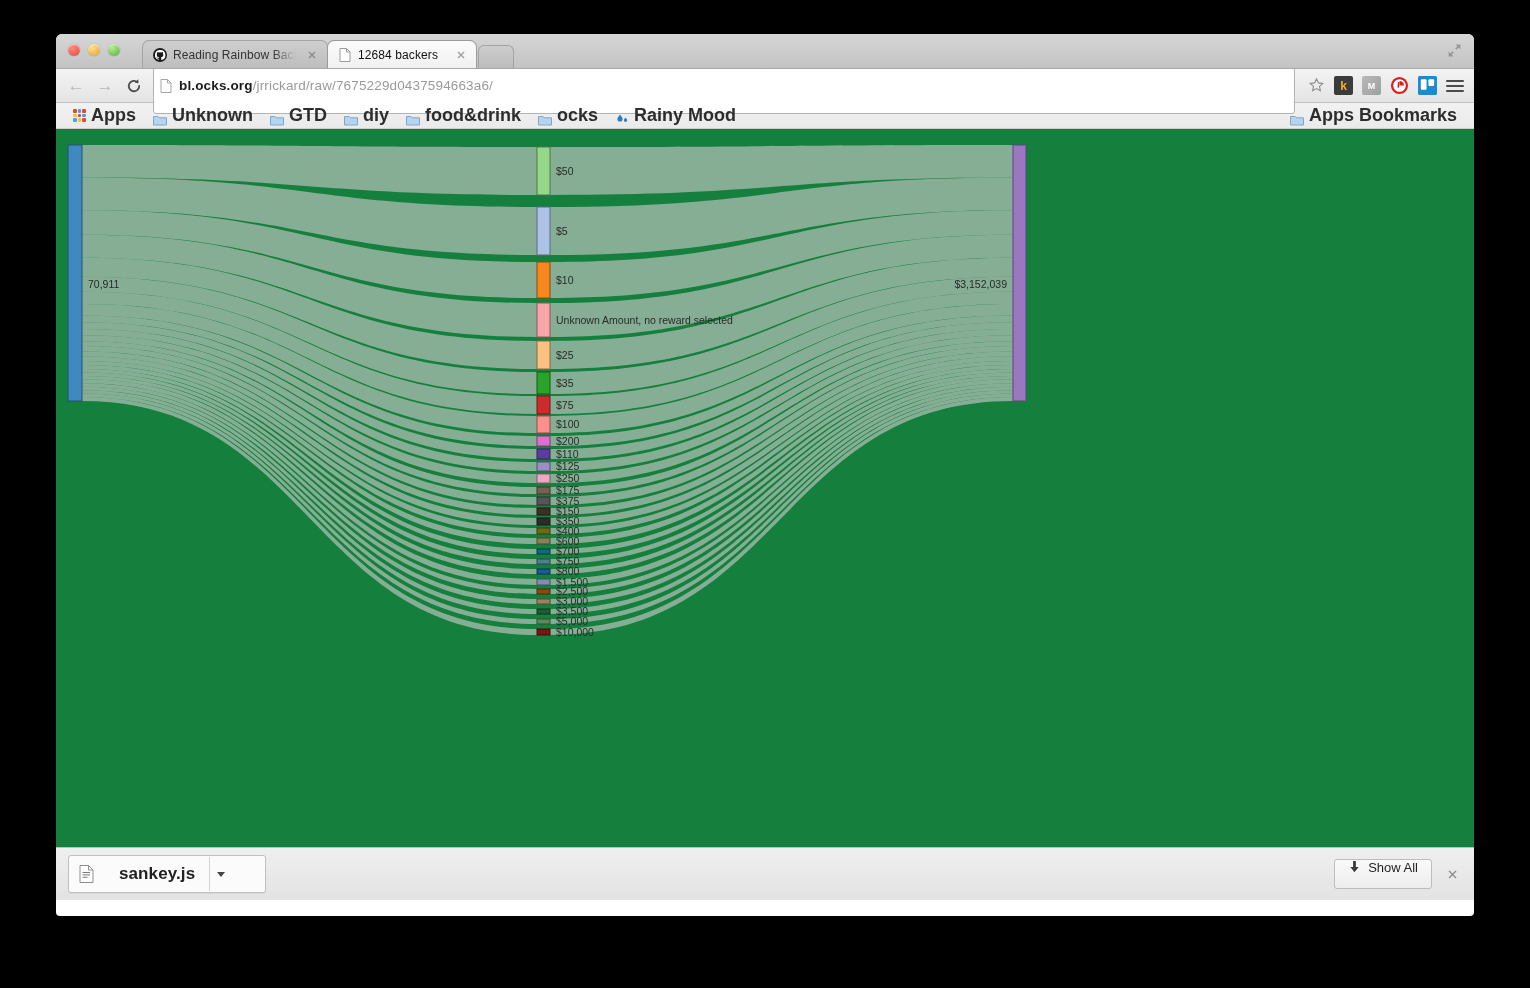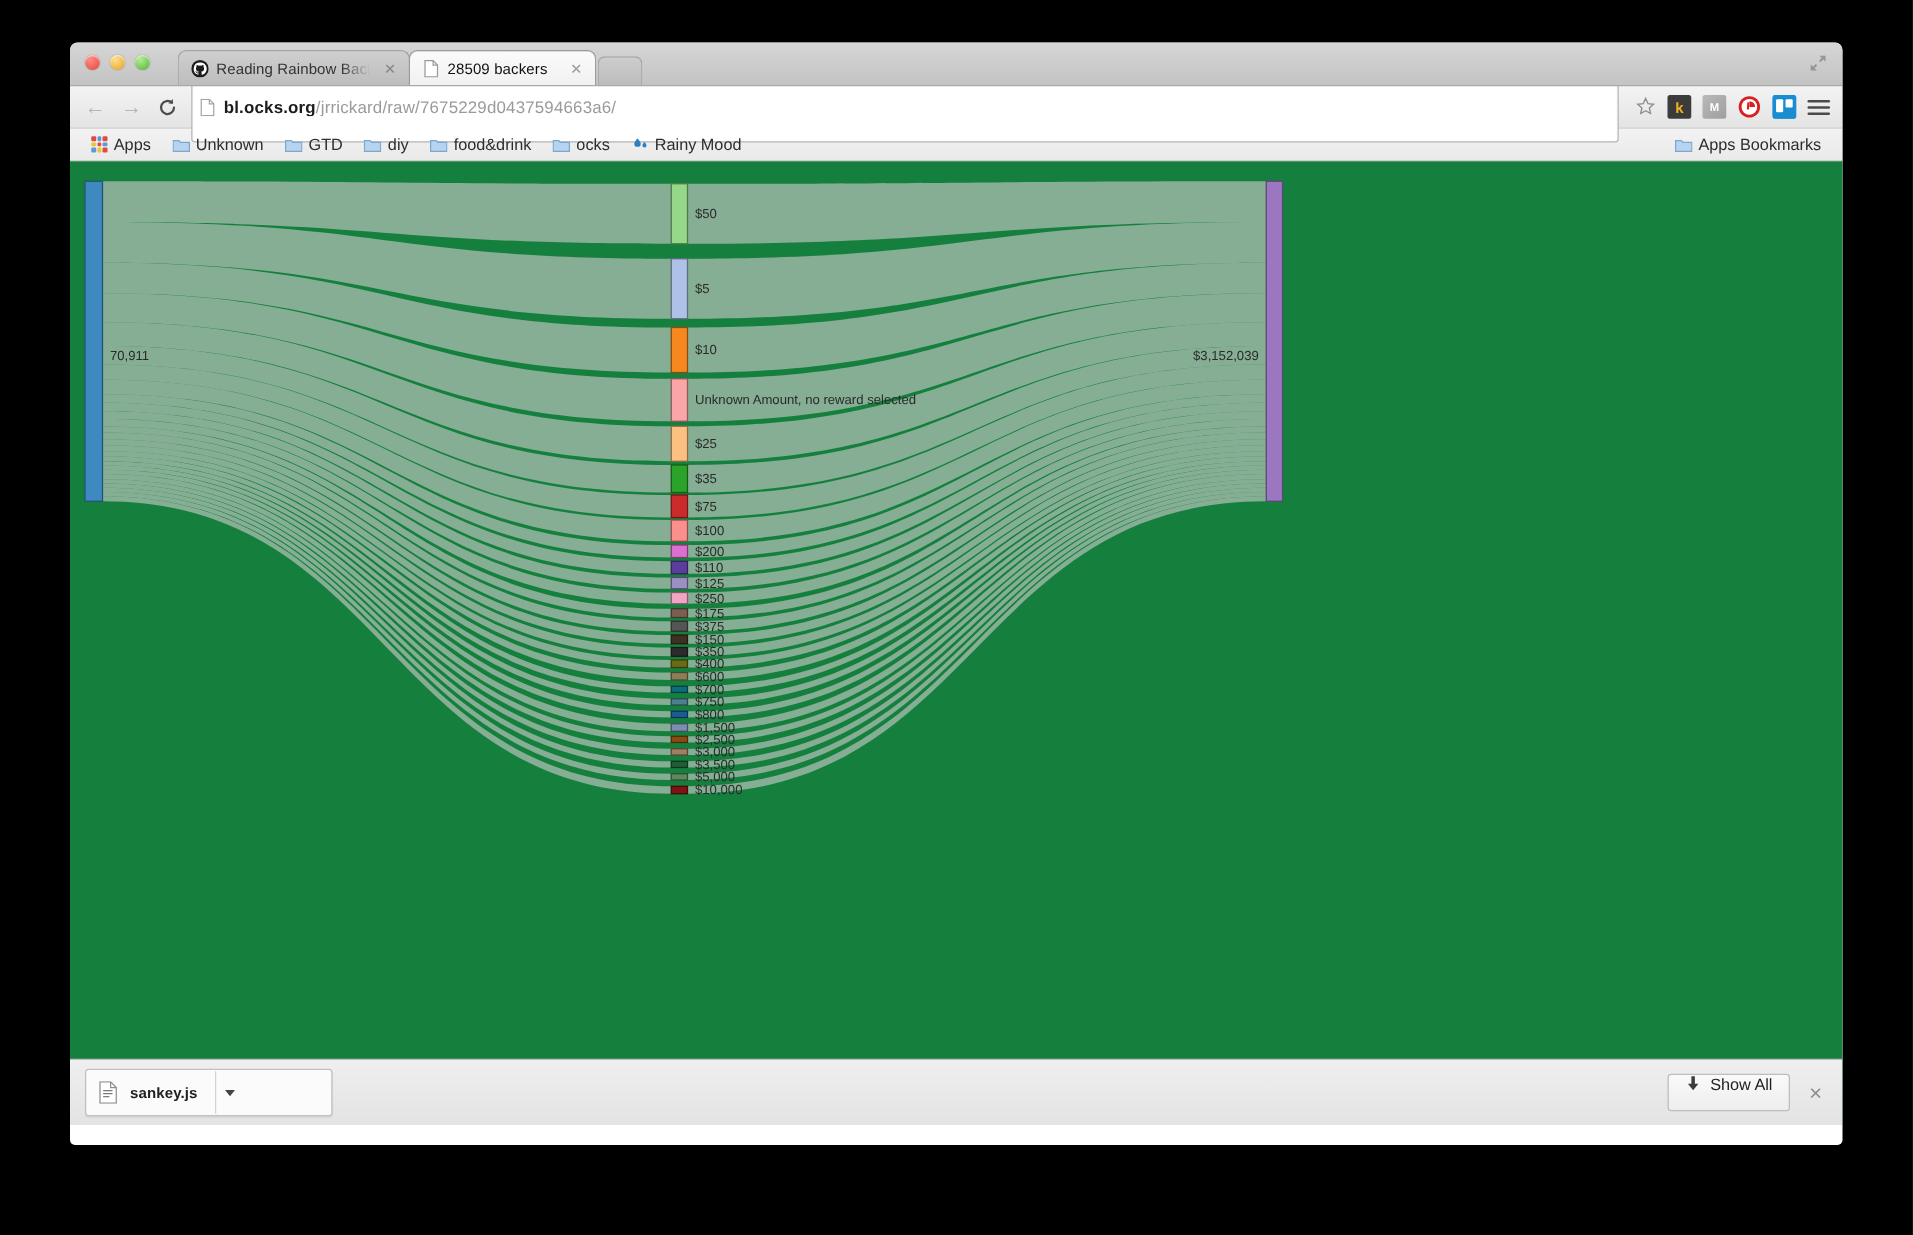--- a/index.html
+++ b/index.html
@@ -72,42 +72,42 @@
   .ext-tr{background:#1a8cd1;}
   .menu{width:18px;height:18px;display:flex;flex-direction:column;
         justify-content:center;gap:3px;cursor:pointer;flex:0 0 18px;}
   .menu i{display:block;height:2px;background:#4a4a4a;border-radius:1px;}
 
   
   .bmbar{height:25px;background:linear-gradient(#f2f2f2,#eaeaea);
          border-bottom:1px solid #cdcdcd;display:flex;align-items:center;
          padding:0 10px;gap:3px;}
   .bm{display:flex;align-items:center;gap:5px;padding:2px 7px;border-radius:3px;
-      font-size:13px;color:#2d2d2d;cursor:pointer;white-space:nowrap;}
+      font-size:18px;color:#2d2d2d;cursor:pointer;white-space:nowrap;font-weight:bold;}
   .bmspacer{flex:1 1 auto;}
   .folder{width:14px;height:11px;flex:0 0 14px;}
   .appsgrid{width:13px;height:13px;display:grid;grid-template-columns:repeat(3,1fr);
             grid-template-rows:repeat(3,1fr);gap:1px;flex:0 0 13px;}
   .appsgrid i{display:block;border-radius:1px;}
 
   
   .viewport{position:relative;height:771px;background:#15803d;overflow:hidden;}
   #sankey{position:absolute;left:0;top:0;}
 
   
   .shelf{position:absolute;left:0;bottom:0;width:100%;height:53px;
          background:linear-gradient(#efefef,#e3e3e3);
          border-top:1px solid #bdbdbd;display:flex;align-items:center;
          padding:0 12px;box-sizing:border-box;}
   .dlitem{display:flex;align-items:center;height:36px;background:#fbfbfb;
           border:1px solid #c0c0c0;border-radius:3px;padding:0 0 0 10px;
           min-width:186px;cursor:pointer;
           box-shadow:0 1px 1px rgba(0,0,0,.06);}
   .dlicon{width:15px;height:18px;margin-right:10px;flex:0 0 15px;}
-  .dlname{font-size:12px;color:#222;font-weight:600;letter-spacing:.1px;}
+  .dlname{font-size:17px;color:#222;font-weight:600;letter-spacing:.1px;margin-left:15px;}
   .dlarrow{width:22px;height:34px;border-left:1px solid #d2d2d2;margin-left:14px;
            display:flex;align-items:center;justify-content:center;cursor:pointer;}
   .dlarrow i{width:0;height:0;border-left:4px solid transparent;
              border-right:4px solid transparent;border-top:5px solid #444;}
   .shelfspacer{flex:1 1 auto;}
   .showall{display:flex;align-items:flex-start;gap:7px;height:28px;padding:0 13px;
            background:linear-gradient(#fafafa,#ededed);border:1px solid #bdbdbd;
            border-radius:3px;font-size:13px;color:#222;cursor:pointer;
            font-weight:500;}
   .shelfclose{width:20px;height:20px;margin-left:10px;display:flex;
@@ -142,21 +142,21 @@
         </span>
       </div>
 
       <div class="tab active">
         <span class="favicon">
           <svg width="12" height="14" viewBox="0 0 12 14">
               <path d="M1 .5h6.5L11 4v9.5H1z" fill="#fff" stroke="#9a9a9a"></path>
               <path d="M7.5.5V4H11" fill="none" stroke="#9a9a9a"></path>
             </svg>
         </span>
-        <span class="ttl">28509 backers</span>
+        <span class="ttl">12684 backers</span>
         <span class="tclose">
           <svg width="14" height="14" viewBox="0 0 14 14">
               <path d="M4 4l6 6M10 4l-6 6" stroke="#5a5a5a" stroke-width="1.4" fill="none"></path>
             </svg>
         </span>
       </div>
 
       <div class="newtab"></div>
     </div>
 

